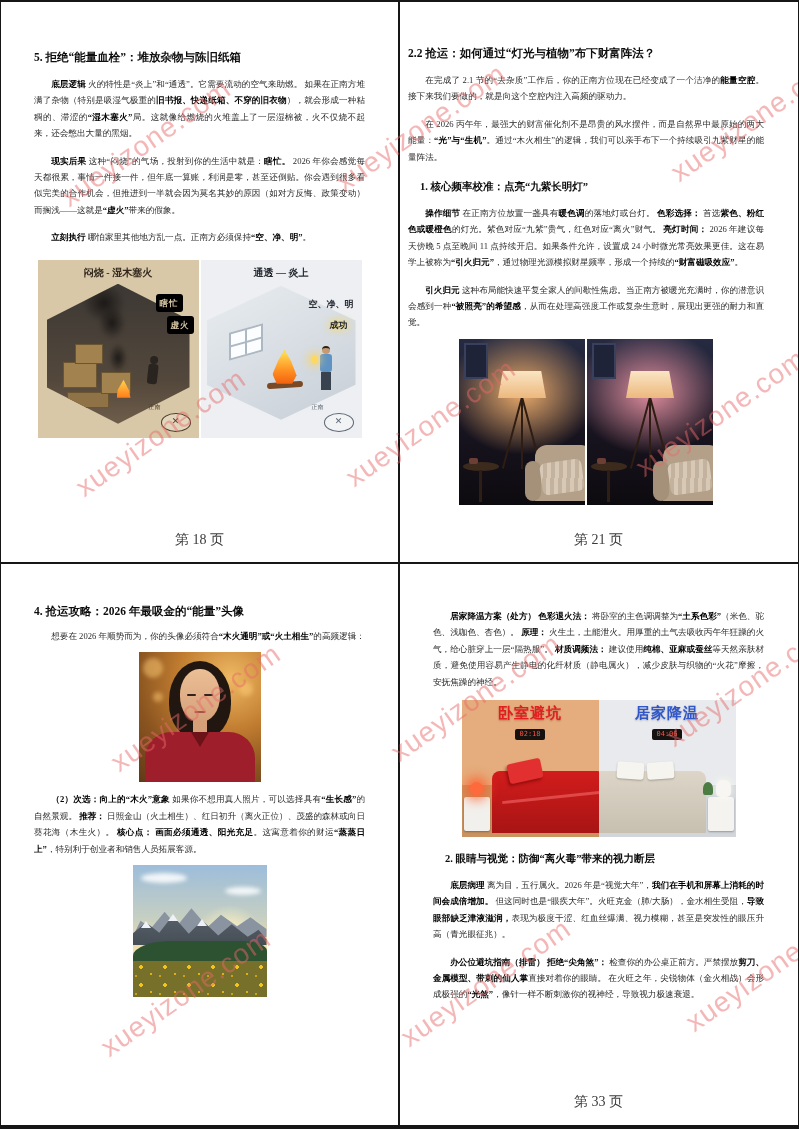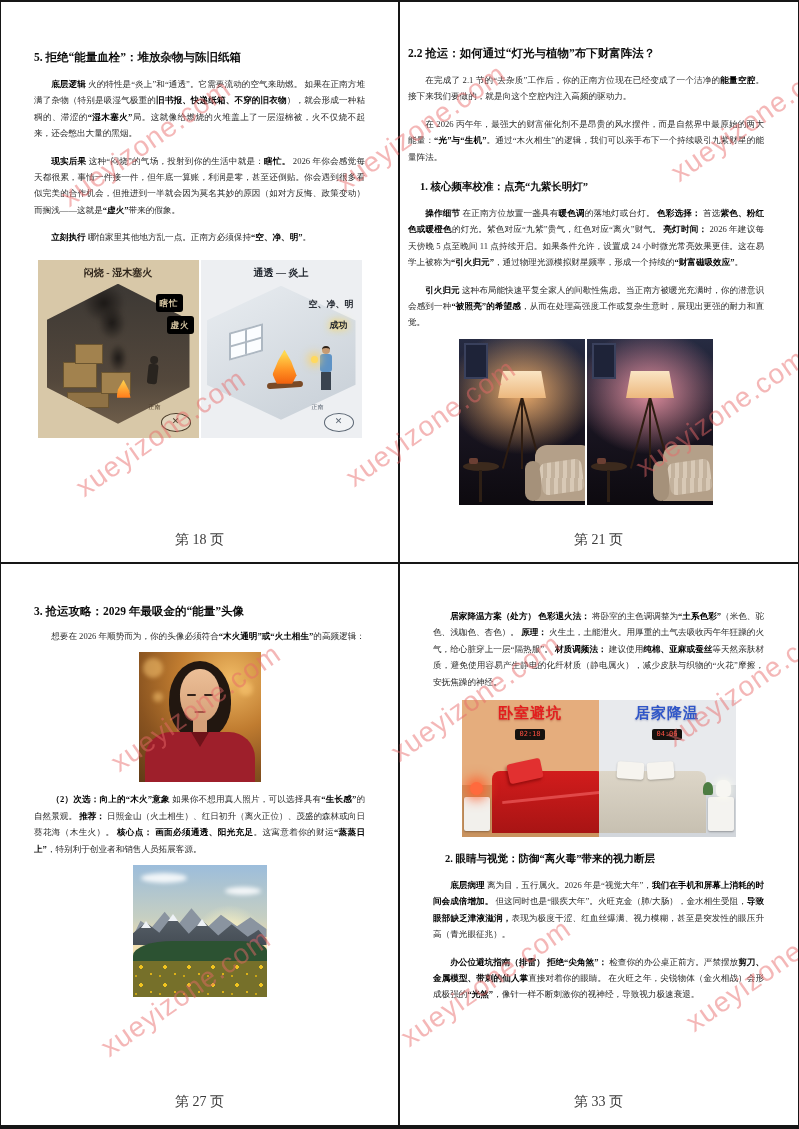--- a/index.html
+++ b/index.html
@@ -263,21 +263,21 @@
         <span class="blanket"></span>
         <span class="stool"></span>
         <span class="stitem"></span>
 
       </div>
     </div>
     <div class="footer">第 21 页</div>
   </section>
 
   <section class="page pg3">
-    <h1 class="doc">3. 抢运攻略：2029 年最吸金的“能量”头像</h1>
+    <h1 class="doc">4. 抢运攻略：2026 年最吸金的“能量”头像</h1>
     <p class="para"><span>想要在 2026 年顺势而为，你的头像必须符合</span><b>“木火通明”或“火土相生”</b><span>的高频逻辑：</span></p>
 
     <div class="fig3">
       <span class="bk bk1"></span>
       <span class="bk bk2"></span>
       <span class="bk bk3"></span>
       <span class="hair"></span>
       <span class="neck"></span>
       <span class="face">
         <span class="eye l"></span>
@@ -297,21 +297,20 @@
       <span class="cloud cl1"></span>
       <span class="cloud cl2"></span>
       <span class="mtsb"></span>
       <span class="mts"></span>
       <span class="snow sn1"></span>
       <span class="snow sn2"></span>
       <span class="snow sn3"></span>
       <span class="forest"></span>
       <span class="field"></span>
     </div>
-    <div class="footer">第 27 页</div>
   </section>
 
   <section class="page pg4">
     <p class="para first"><b>居家降温方案（处方） 色彩退火法： </b><span>将卧室的主色调调整为</span><b>“土系色彩”</b><span>（米色、驼色、浅咖色、杏色）。 </span><b>原理： </b><span>火生土，土能泄火。用厚重的土气去吸收丙午年狂躁的火气，给心脏穿上一层“隔热服”。 </span><b>材质调频法： </b><span>建议使用</span><b>纯棉、亚麻或蚕丝</b><span>等天然亲肤材质，避免使用容易产生静电的化纤材质（静电属火），减少皮肤与织物的“火花”摩擦，安抚焦躁的神经。</span></p>
 
     <div class="fig5">
       <div class="f5l">
         <span class="bedl"></span>
         <span class="pilll"></span>
         <span class="nsl"></span>

